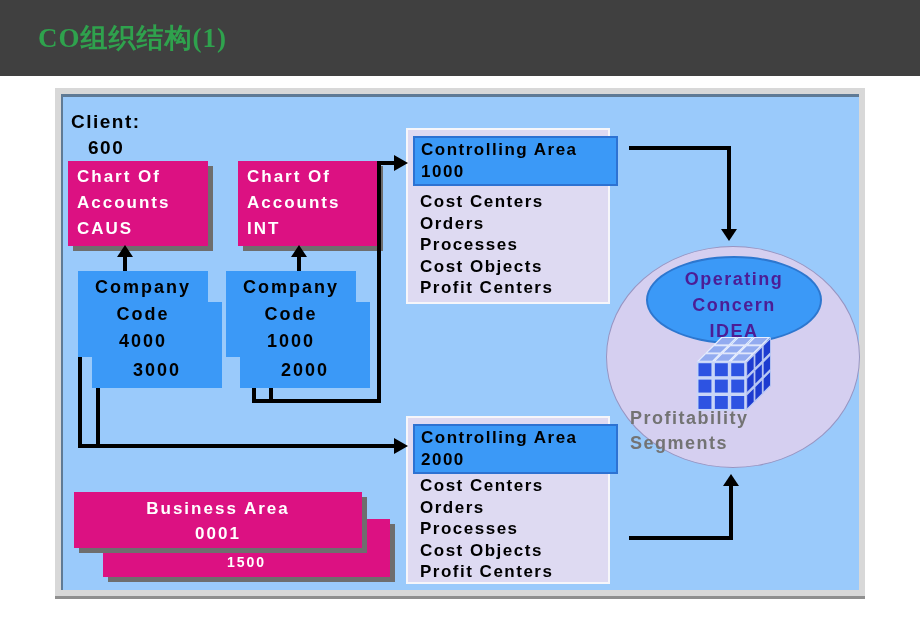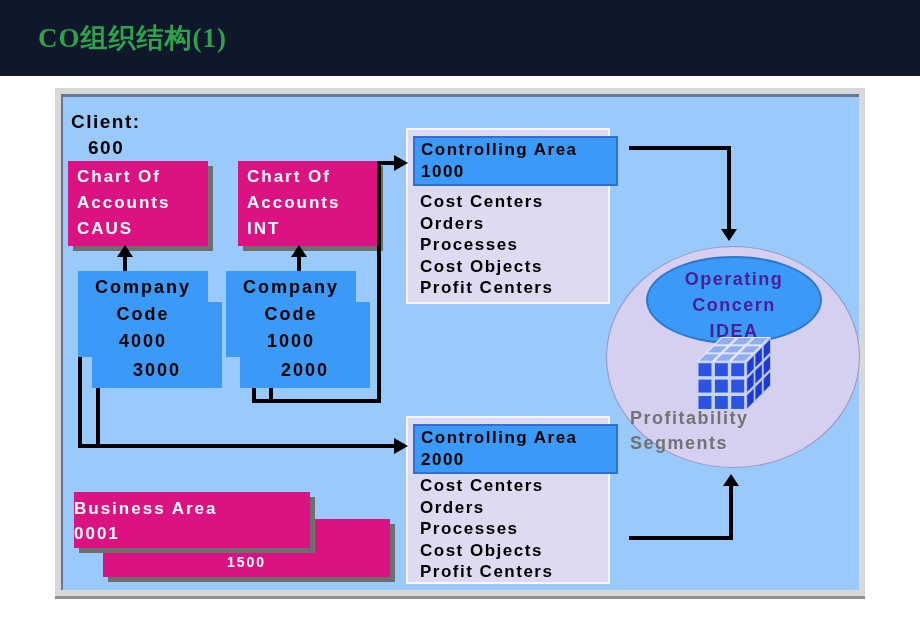--- a/index.html
+++ b/index.html
@@ -1,19 +1,19 @@
 <!DOCTYPE html>
 <html><head>
 <meta charset="utf-8">
 <style>
   html,body{margin:0;padding:0;background:#ffffff;}
   #stage{position:relative;width:920px;height:636px;background:#ffffff;overflow:hidden;
          font-family:"Liberation Sans","DejaVu Sans",sans-serif;}
   
-  .titlebar{position:absolute;left:0;top:0;width:920px;height:76px;background:#0f172a;}
+  .titlebar{position:absolute;left:0;top:0;width:920px;height:76px;background:#404040;}
   .slide-title{position:absolute;left:38px;top:20px;color:#2FA24D;
                font-family:"Liberation Serif","DejaVu Serif",serif;
                font-weight:bold;font-size:27px;letter-spacing:1px;}
   
   .panel{position:absolute;left:55px;top:88px;width:798px;height:496px;background:#9ACAFB;
          border:6px solid #D8D8D8;
          box-shadow:inset 2px 3px 0 #5F7A95, 0 3px 0 #8F8F8F;}
   .txt{font-weight:bold;color:#000;}
   
   .magenta{position:absolute;background:#DC1182;box-shadow:5px 5px 0 #6E6E6E;color:#fff;
@@ -157,21 +157,21 @@
       </g>
   </svg>
   <div class="oc-caption">
     <div>Profitability</div>
     <div>Segments</div>
   </div>
 
   <div class="magenta" style="left:103px;top:519px;width:287px;height:58px;text-align:center;">
     <div style="position:absolute;left:0;bottom:2px;width:100%;font-size:14px;">1500</div>
   </div>
-  <div class="magenta" style="left:74px;top:492px;width:236px;height:56px;padding-top:4px;box-sizing:border-box;line-height:25px;">
+  <div class="magenta" style="left:74px;top:492px;width:288px;height:56px;text-align:center;padding-top:4px;box-sizing:border-box;line-height:25px;">
     <div>Business Area</div>
     <div>0001</div>
   </div>
 
   <div class="line" style="left:123px;top:254px;width:4px;height:17px;"></div>
   <div class="arr arr-up" style="left:117px;top:245px;"></div>
   <div class="line" style="left:297px;top:254px;width:4px;height:17px;"></div>
   <div class="arr arr-up" style="left:291px;top:245px;"></div>
 
   <div class="line" style="left:78px;top:357px;width:4px;height:91px;"></div>

